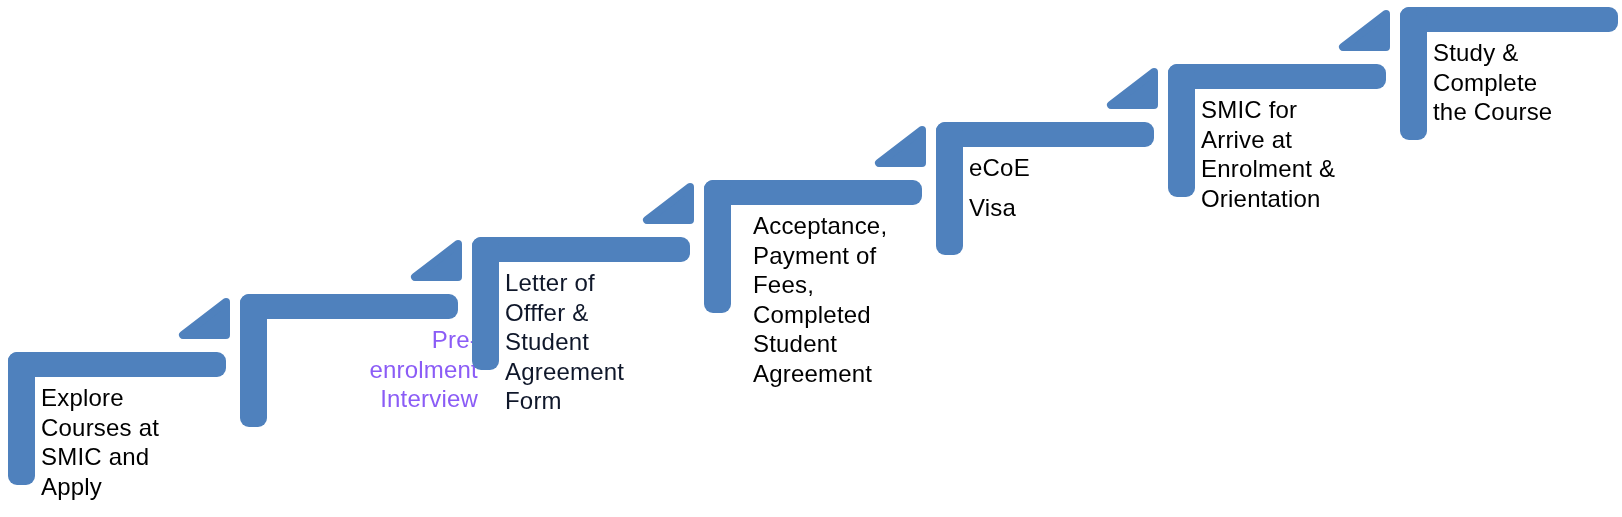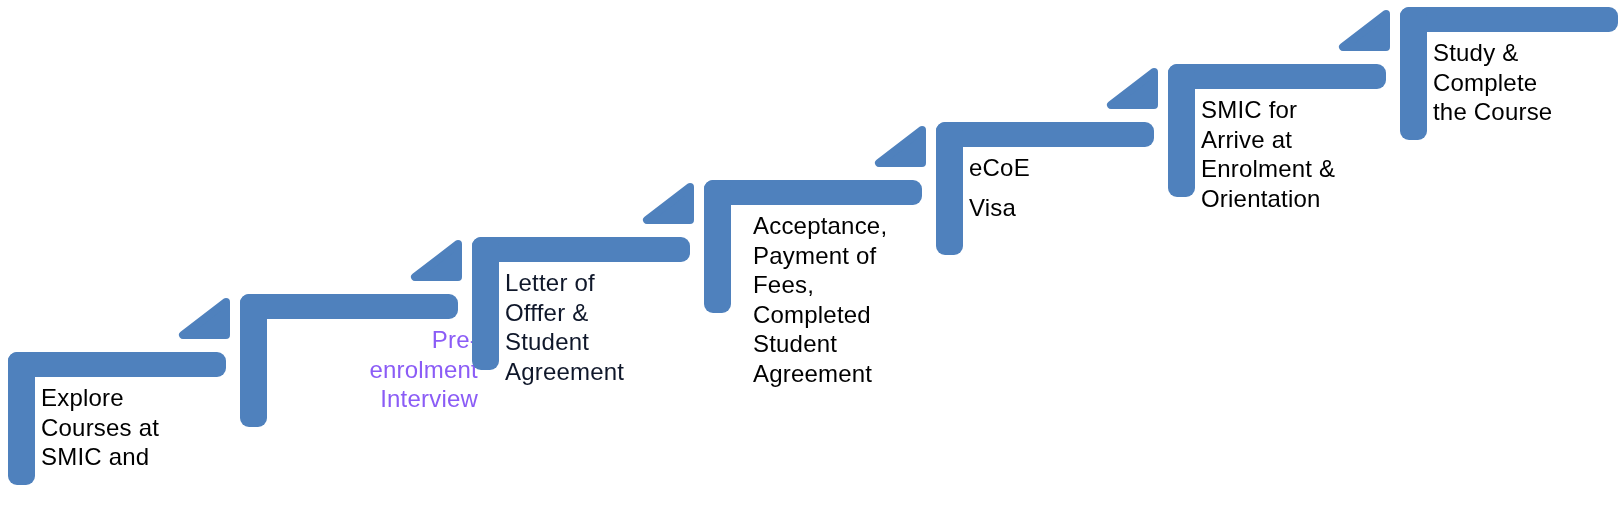--- a/index.html
+++ b/index.html
@@ -62,20 +62,21 @@
     <div class="step">
       <div class="hbar" style="left: 8px; top: 352px; background: rgb(79, 129, 189);"></div>
       <div class="vbar" style="left: 8px; top: 352px; background: rgb(79, 129, 189);"></div>
       <div class="tri" style="left: 178px; top: 297px;"><svg width="53" height="42" viewBox="0 0 53 42" xmlns="http://www.w3.org/2000/svg">
           <path d="M5 38 L48 38 L48 5 Z" fill="#4f81bd" stroke="#4f81bd" stroke-width="8" stroke-linejoin="round"></path>
         </svg></div>
       <div class="step-text" style="left: 41px; top: 383px; color: rgb(0, 0, 0);">
         <div class="line">Explore</div>
         <div class="line">Courses at</div>
         <div class="line">SMIC and</div>
+        <div class="line">Apply</div>
       </div>
     </div>
     <div class="step">
       <div class="hbar" style="left: 240px; top: 294px; background: rgb(79, 129, 189);"></div>
       <div class="vbar" style="left: 240px; top: 294px; background: rgb(79, 129, 189);"></div>
       <div class="tri" style="left: 410px; top: 239px;"><svg width="53" height="42" viewBox="0 0 53 42" xmlns="http://www.w3.org/2000/svg">
           <path d="M5 38 L48 38 L48 5 Z" fill="#4f81bd" stroke="#4f81bd" stroke-width="8" stroke-linejoin="round"></path>
         </svg></div>
       <div class="step-text" style="left: 273px; top: 325px; color: #8b5cf6; text-align: right;">
         <div class="line">Pre-</div>
@@ -87,20 +88,21 @@
       <div class="hbar" style="left: 472px; top: 237px; background: rgb(79, 129, 189);"></div>
       <div class="vbar" style="left: 472px; top: 237px; background: rgb(79, 129, 189);"></div>
       <div class="tri" style="left: 642px; top: 182px;"><svg width="53" height="42" viewBox="0 0 53 42" xmlns="http://www.w3.org/2000/svg">
           <path d="M5 38 L48 38 L48 5 Z" fill="#4f81bd" stroke="#4f81bd" stroke-width="8" stroke-linejoin="round"></path>
         </svg></div>
       <div class="step-text" style="left: 505px; top: 268px; color: #0f172a;">
         <div class="line">Letter of</div>
         <div class="line">Offfer &amp;</div>
         <div class="line">Student</div>
         <div class="line">Agreement</div>
+        <div class="line">Form</div>
       </div>
     </div>
     <div class="step">
       <div class="hbar" style="left: 704px; top: 180px; background: rgb(79, 129, 189);"></div>
       <div class="vbar" style="left: 704px; top: 180px; background: rgb(79, 129, 189);"></div>
       <div class="tri" style="left: 874px; top: 125px;"><svg width="53" height="42" viewBox="0 0 53 42" xmlns="http://www.w3.org/2000/svg">
           <path d="M5 38 L48 38 L48 5 Z" fill="#4f81bd" stroke="#4f81bd" stroke-width="8" stroke-linejoin="round"></path>
         </svg></div>
       <div class="step-text" style="left: 737px; top: 211px; color: rgb(0, 0, 0); margin-left: 16px;">
         <div class="line">Acceptance,</div>

